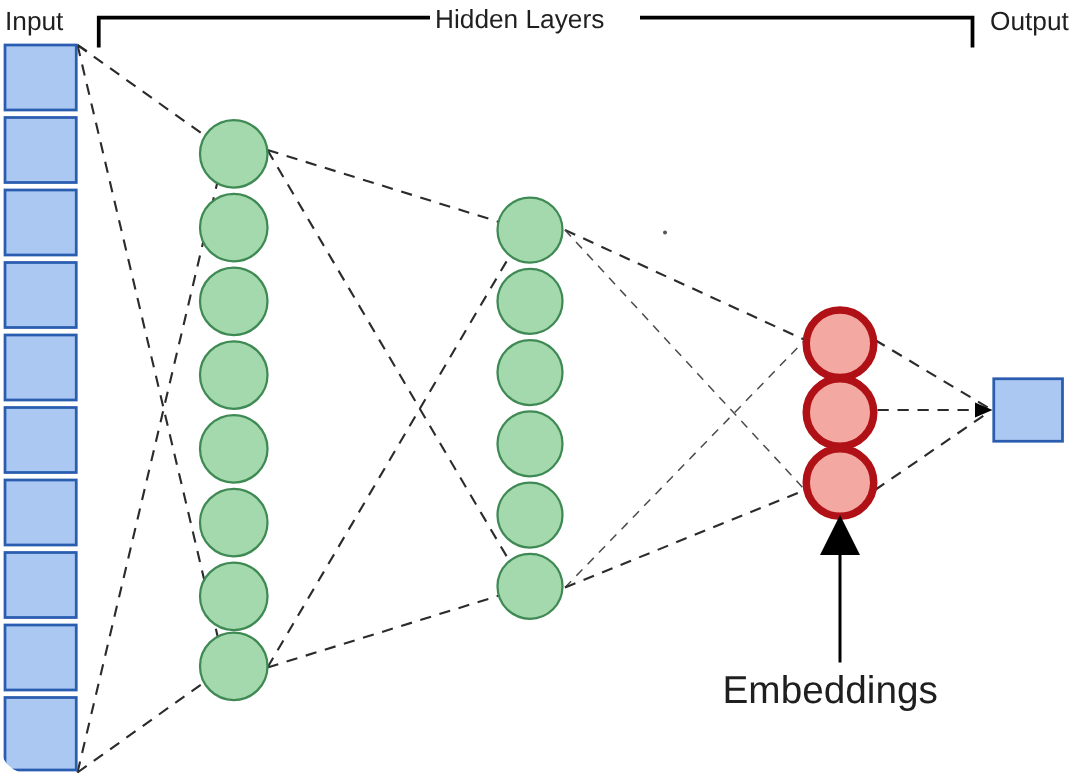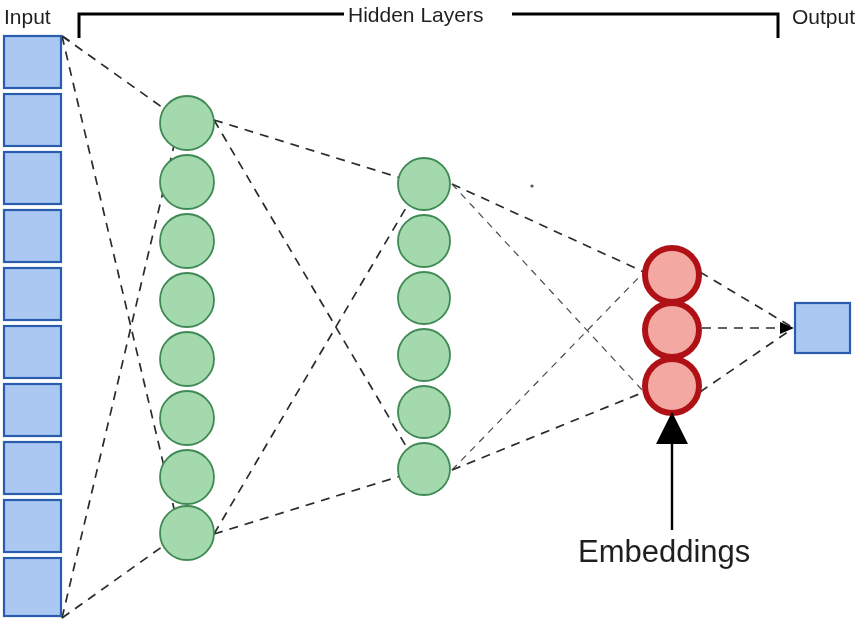--- a/index.html
+++ b/index.html
@@ -9,20 +9,21 @@
   }
   body {
     font-family: "Liberation Sans", sans-serif;
   }
   #diagram-root {
     position: relative;
     width: 865px;
     height: 619px;
     background: #ffffff;
     overflow: hidden;
+    border-radius: 23px;
   }
   #nn-svg {
     position: absolute;
     top: 0;
     left: 0;
     width: 865px;
     height: 619px;
     display: block;
   }
   .label-text {

